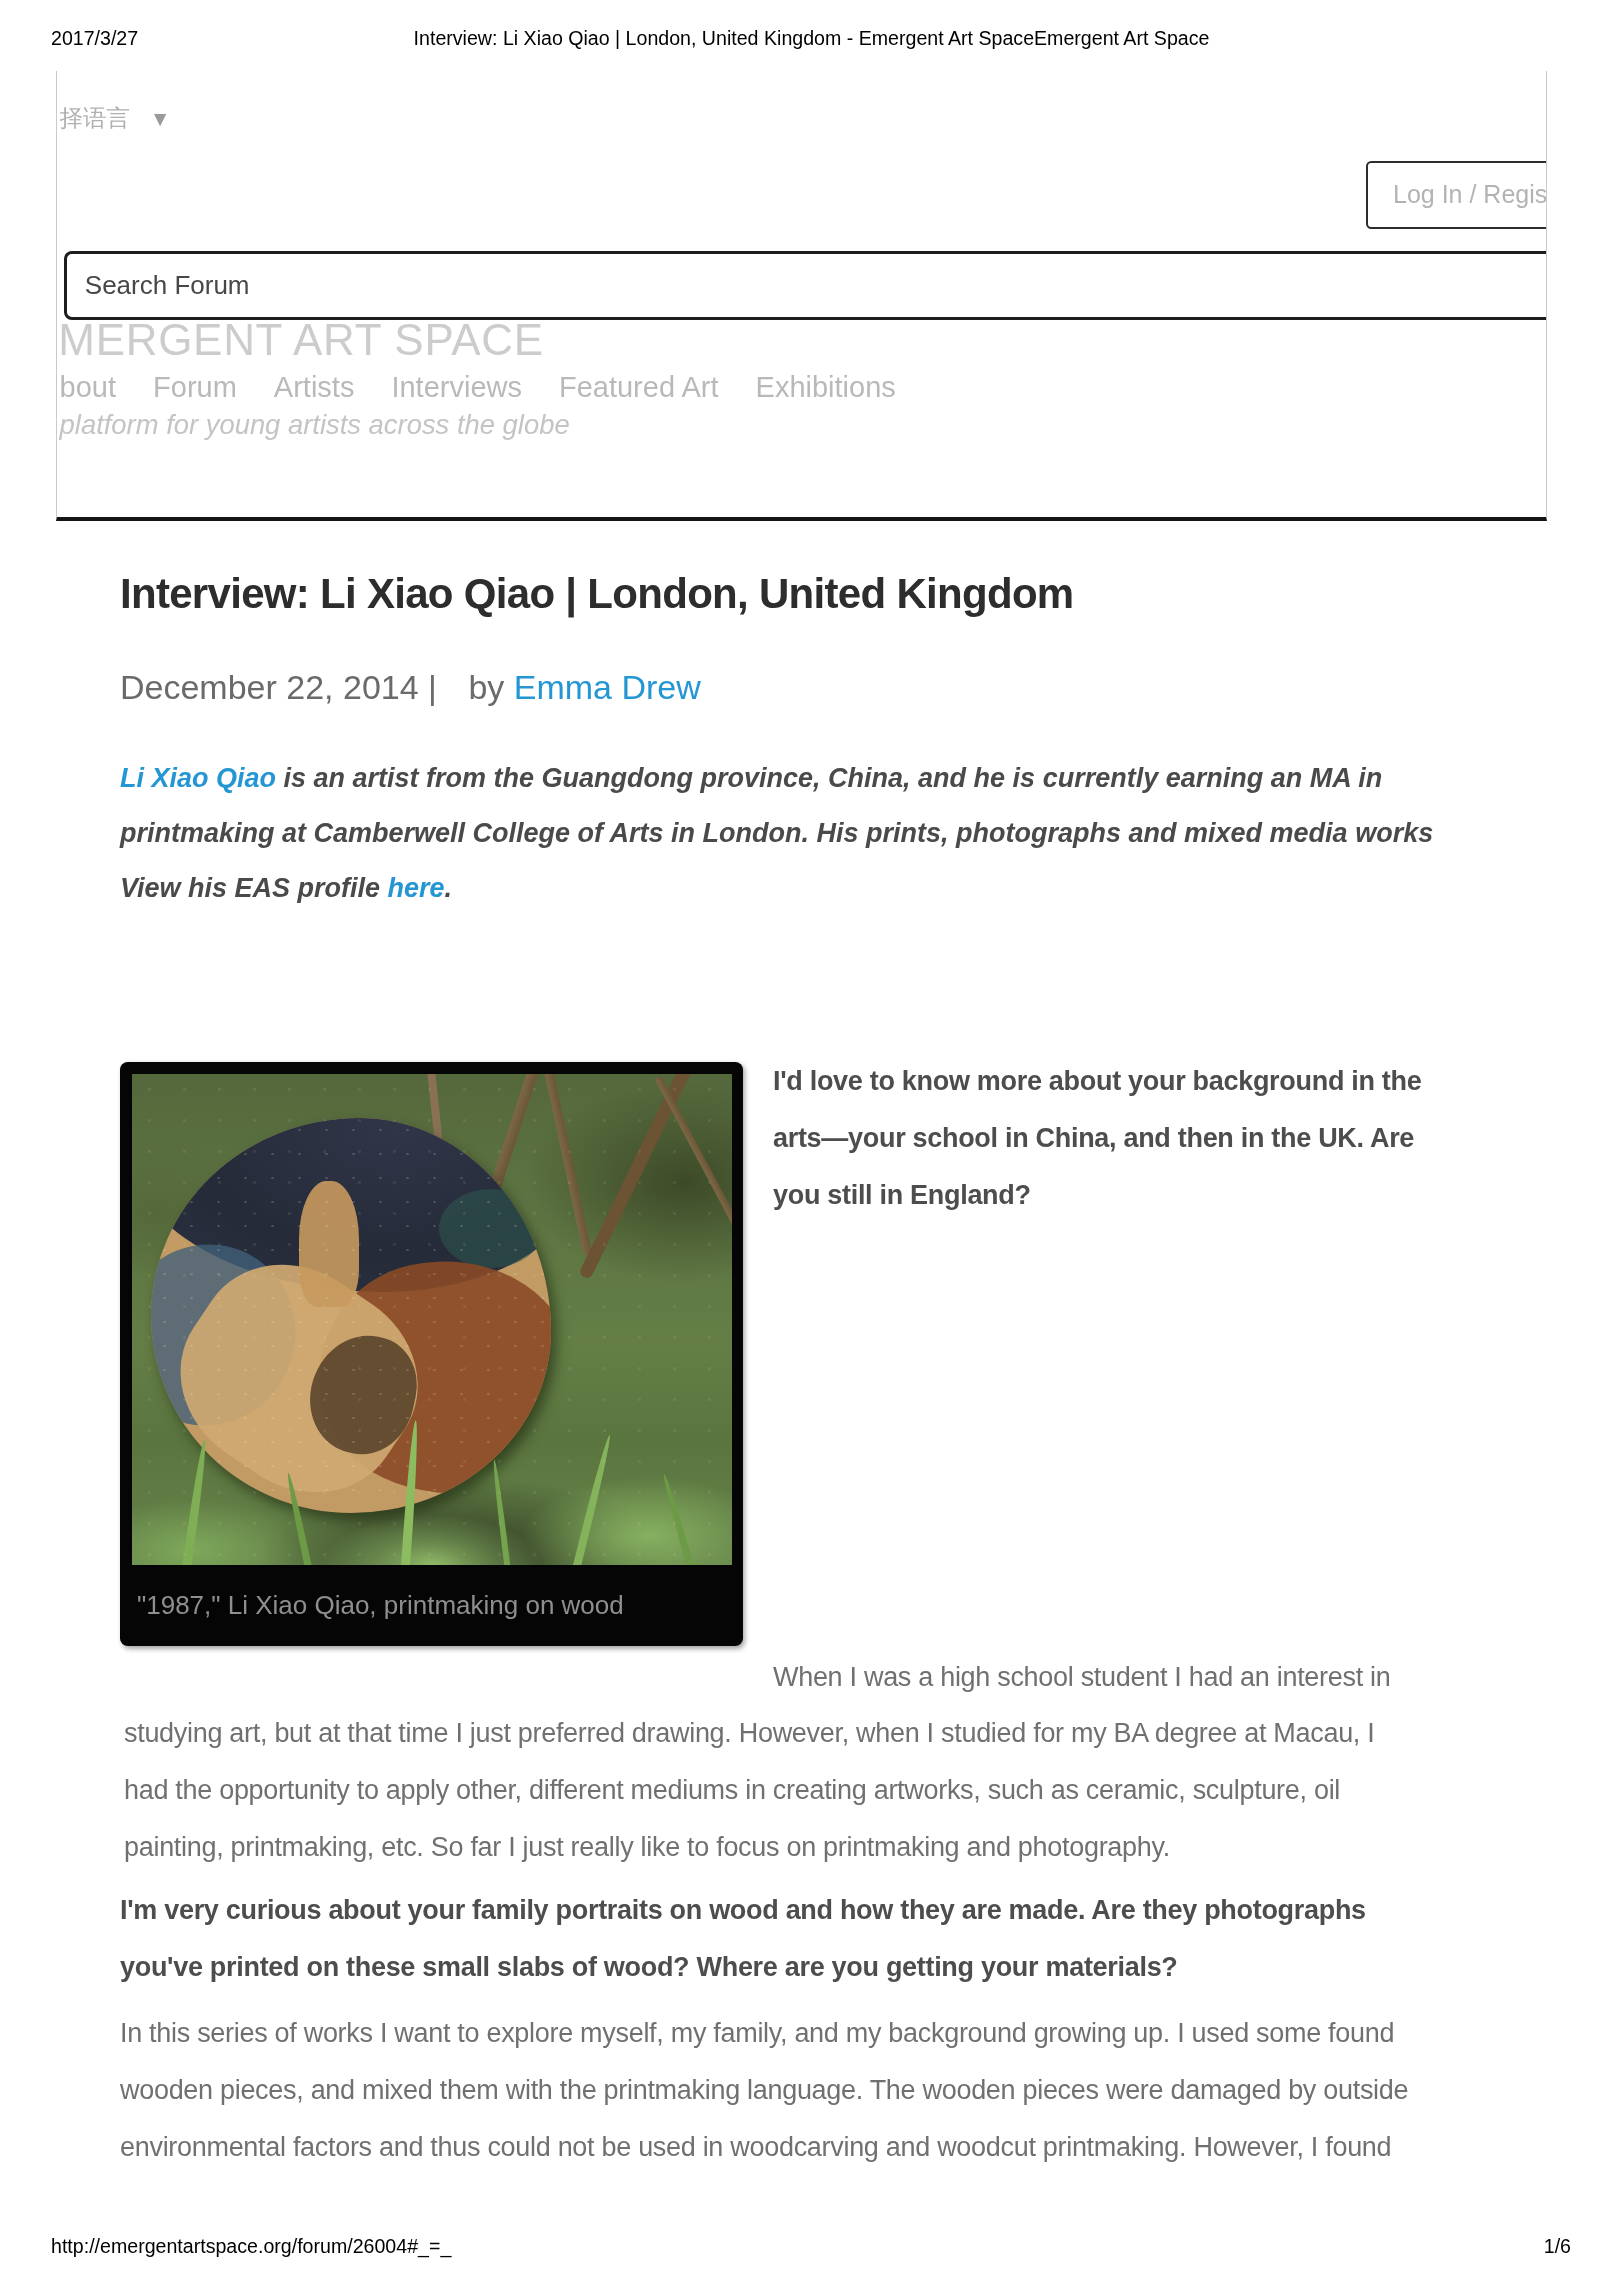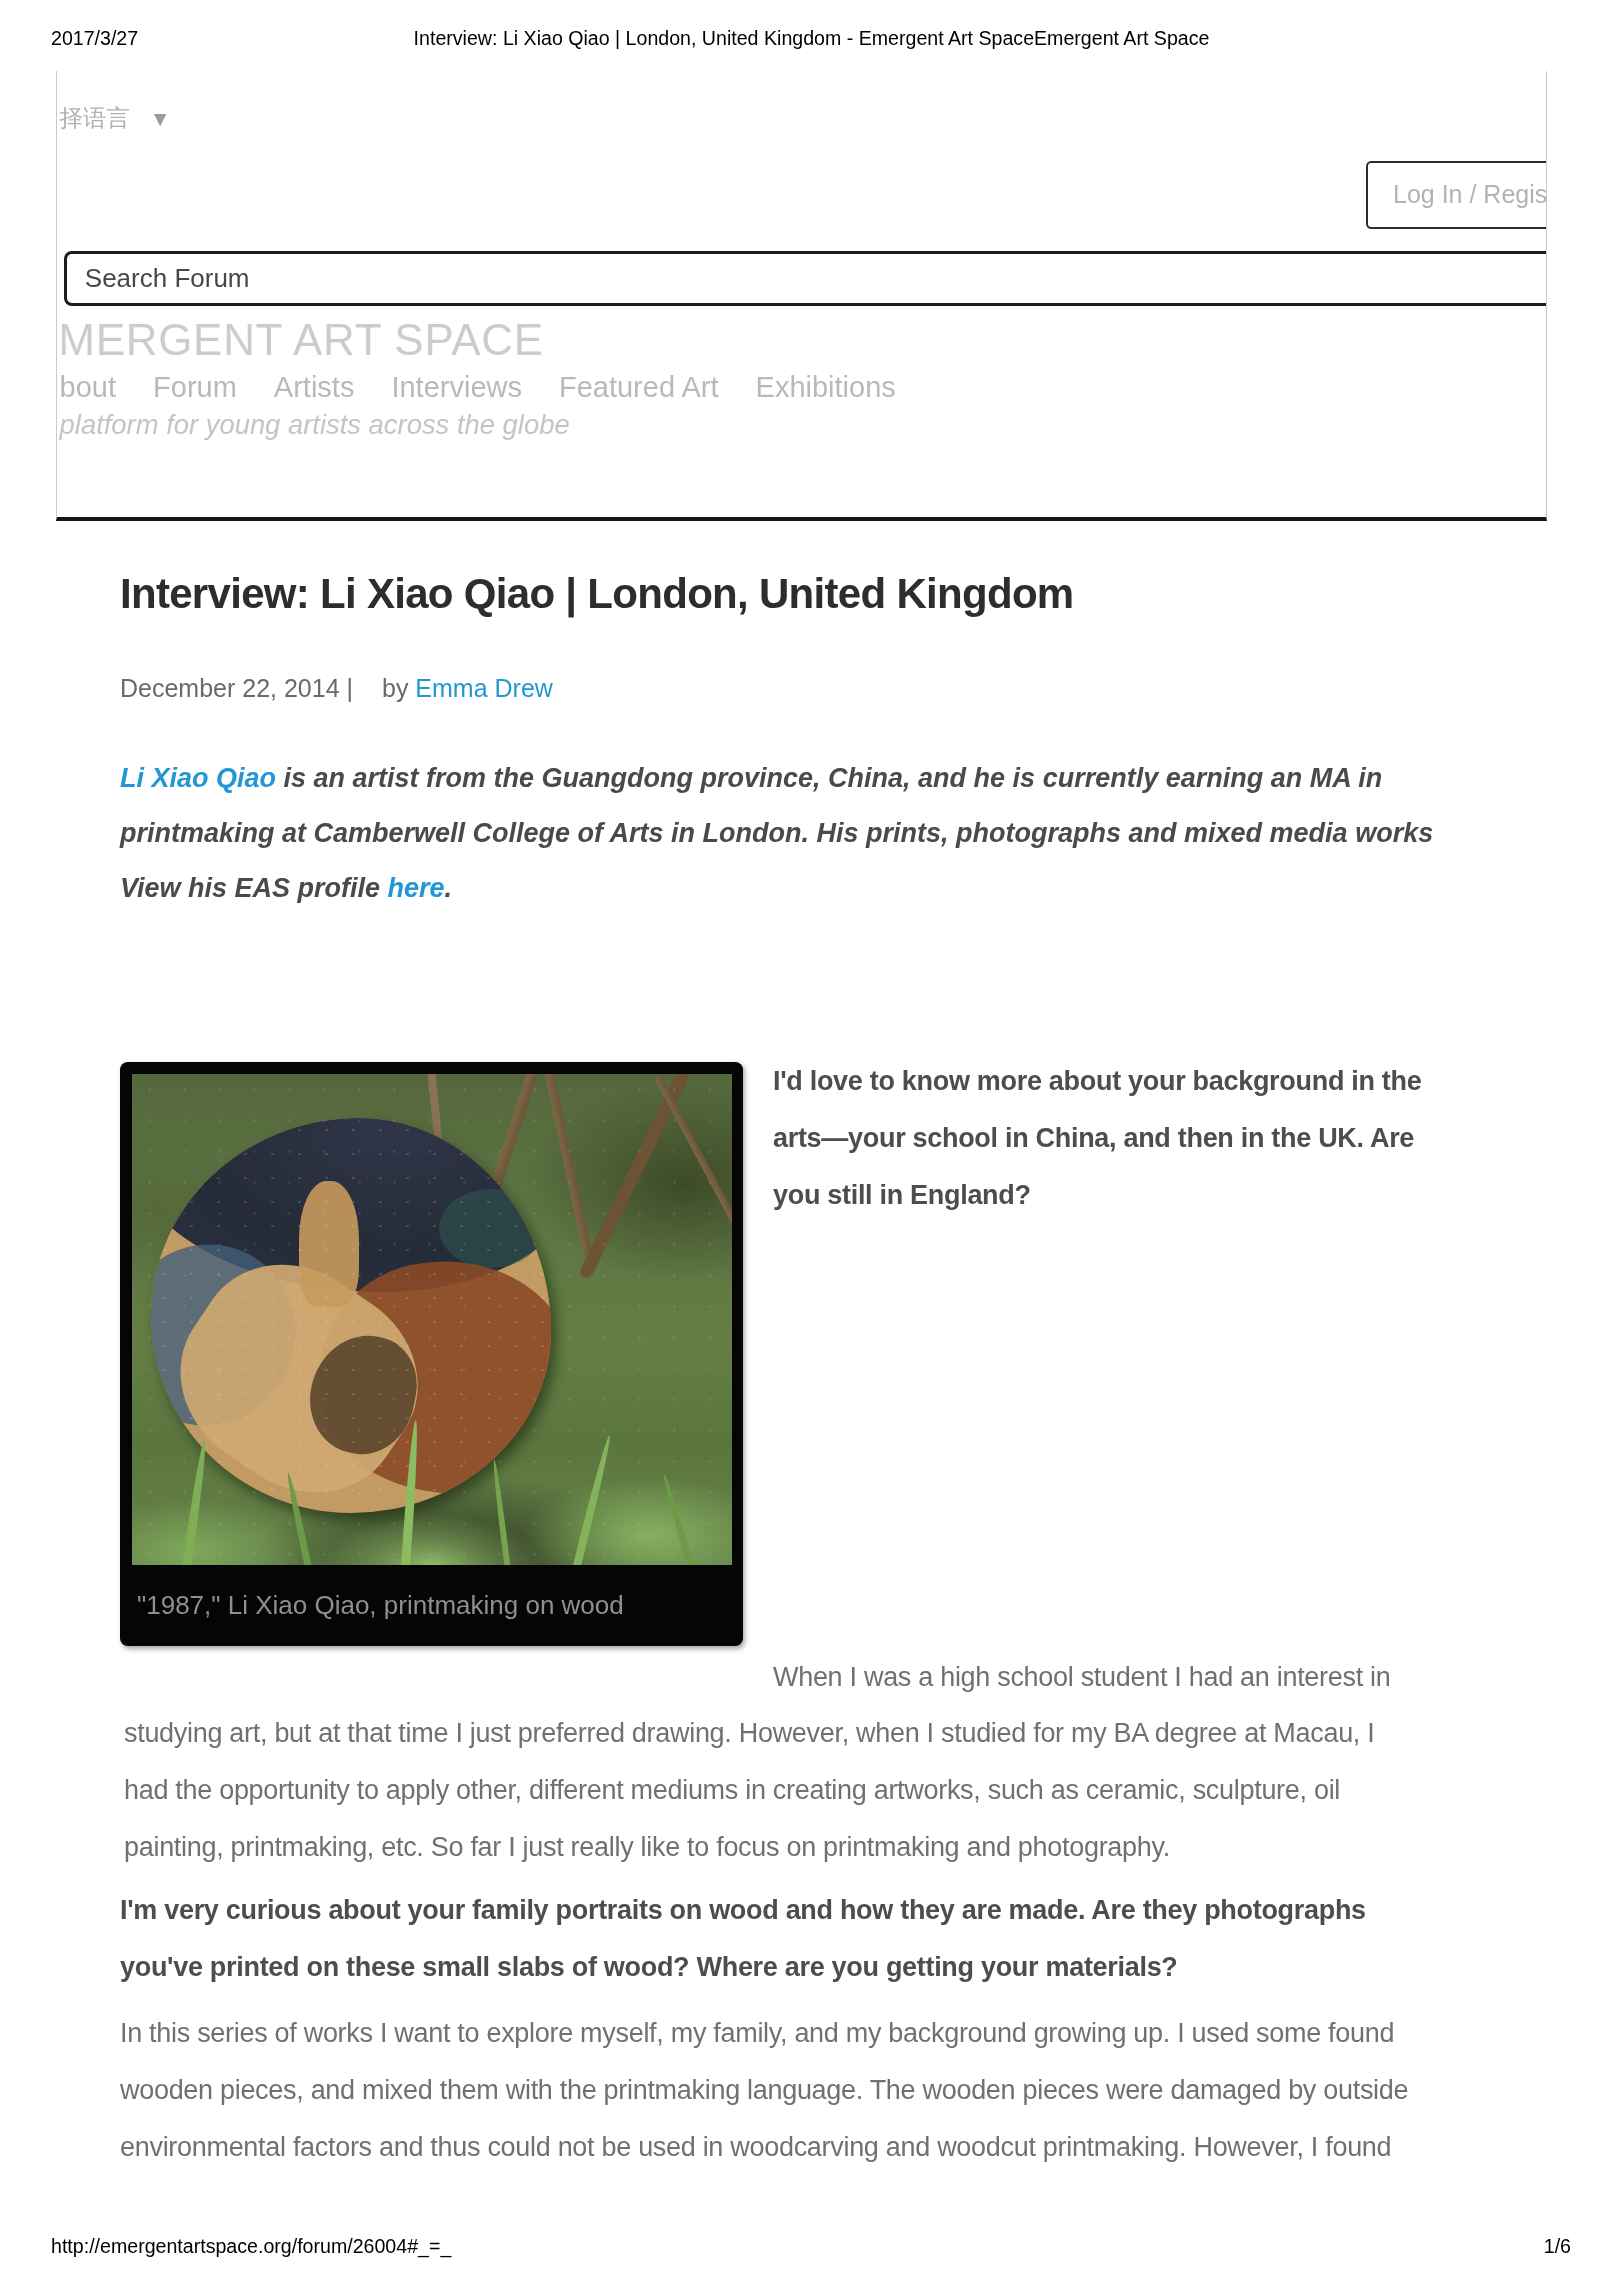--- a/index.html
+++ b/index.html
@@ -15,35 +15,35 @@
 
   
   .webclip { position:absolute; left:56px; top:71px; width:1491px; height:450px;
              border-left:1.3px solid #c9c9c9; border-right:1.3px solid #c9c9c9;
              border-bottom:4.6px solid #141414; overflow:hidden; background:#fff; }
   .lang { position:absolute; left:2.6px; top:31px; font-size:23.5px; color:#b0b0b0; }
   .lang .arrow { color:#9a9a9a; margin-left:19.6px; font-size:21px; }
   .login { position:absolute; left:1309px; top:90px; width:243px; height:68px;
            border:2.6px solid #2c2c2c; border-radius:5.2px; font-size:25px; color:#b3b3b3;
            line-height:63px; padding-left:25px; background:#fff; }
-  .search { position:absolute; left:6.5px; top:180px; width:1542px; height:55px;
+  .search { position:absolute; left:6.5px; top:180px; width:1542px; height:69px;
             border:3.3px solid #1d1d1d; border-radius:7.8px; font-size:26px; color:#474747;
             padding-left:18.3px; font-family:"Liberation Sans", sans-serif; outline:none; }
   .search::placeholder { color:#474747; opacity:1; }
   .sitetitle { position:absolute; left:1.3px; top:247px; font-size:44px; color:#cccccc;
                line-height:1; letter-spacing:0.7px; }
   .mainnav { position:absolute; left:2.6px; top:302px; display:flex; gap:37px;
              font-size:29px; color:#b9b9b9; line-height:1;justify-content:center; }
   .tagline { position:absolute; left:2.6px; top:340px; font-size:27.4px; font-style:italic;
              color:#c4c4c4; line-height:1; }
 
   
   .art-title { position:absolute; left:120px; top:570px; font-size:42px; font-weight:bold;
                color:#2d2d2d; letter-spacing:-0.7px; line-height:1.15; }
-  .dateline { position:absolute; left:120px; top:668px; font-size:25px; color:#6a6a6a;margin-top:6px; }
+  .dateline { position:absolute; left:120px; top:668px; font-size:34px; color:#6a6a6a; }
   .dateline .sep { margin-right:22px; }
   a.blue, .blue { color:#2496d4; text-decoration:none; }
   .intro { position:absolute; left:120px; top:751px; font-size:27px; font-weight:bold;
            font-style:italic; color:#4a4a4a; }
   .intro .iline { line-height:55px; white-space:nowrap; }
 
   .q { font-weight:bold; color:#4d4d4d; }
   .a { font-weight:normal; color:#707070; }
   .para { position:absolute; font-size:27px; line-height:57px; letter-spacing:-0.3px;
           white-space:pre-line; }

